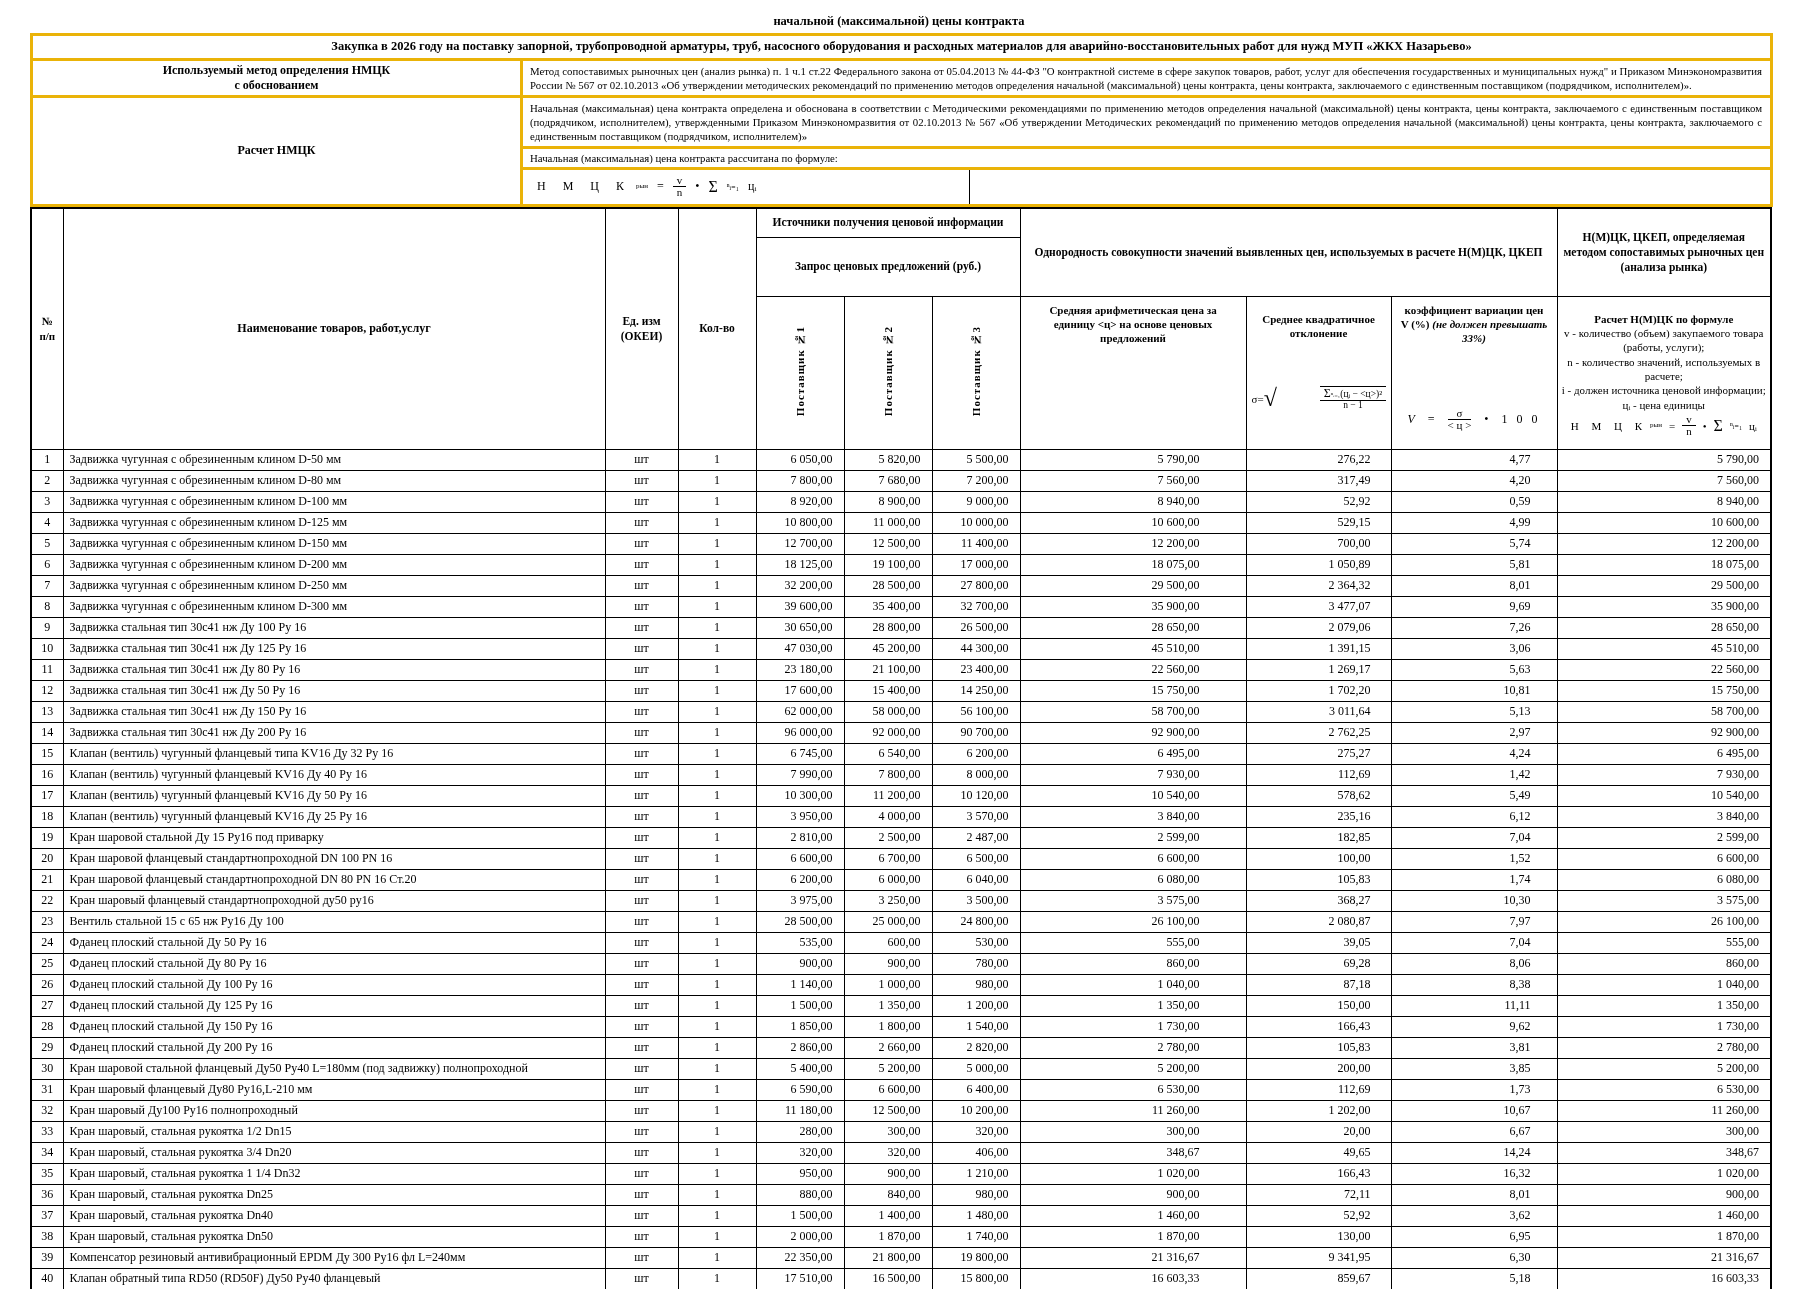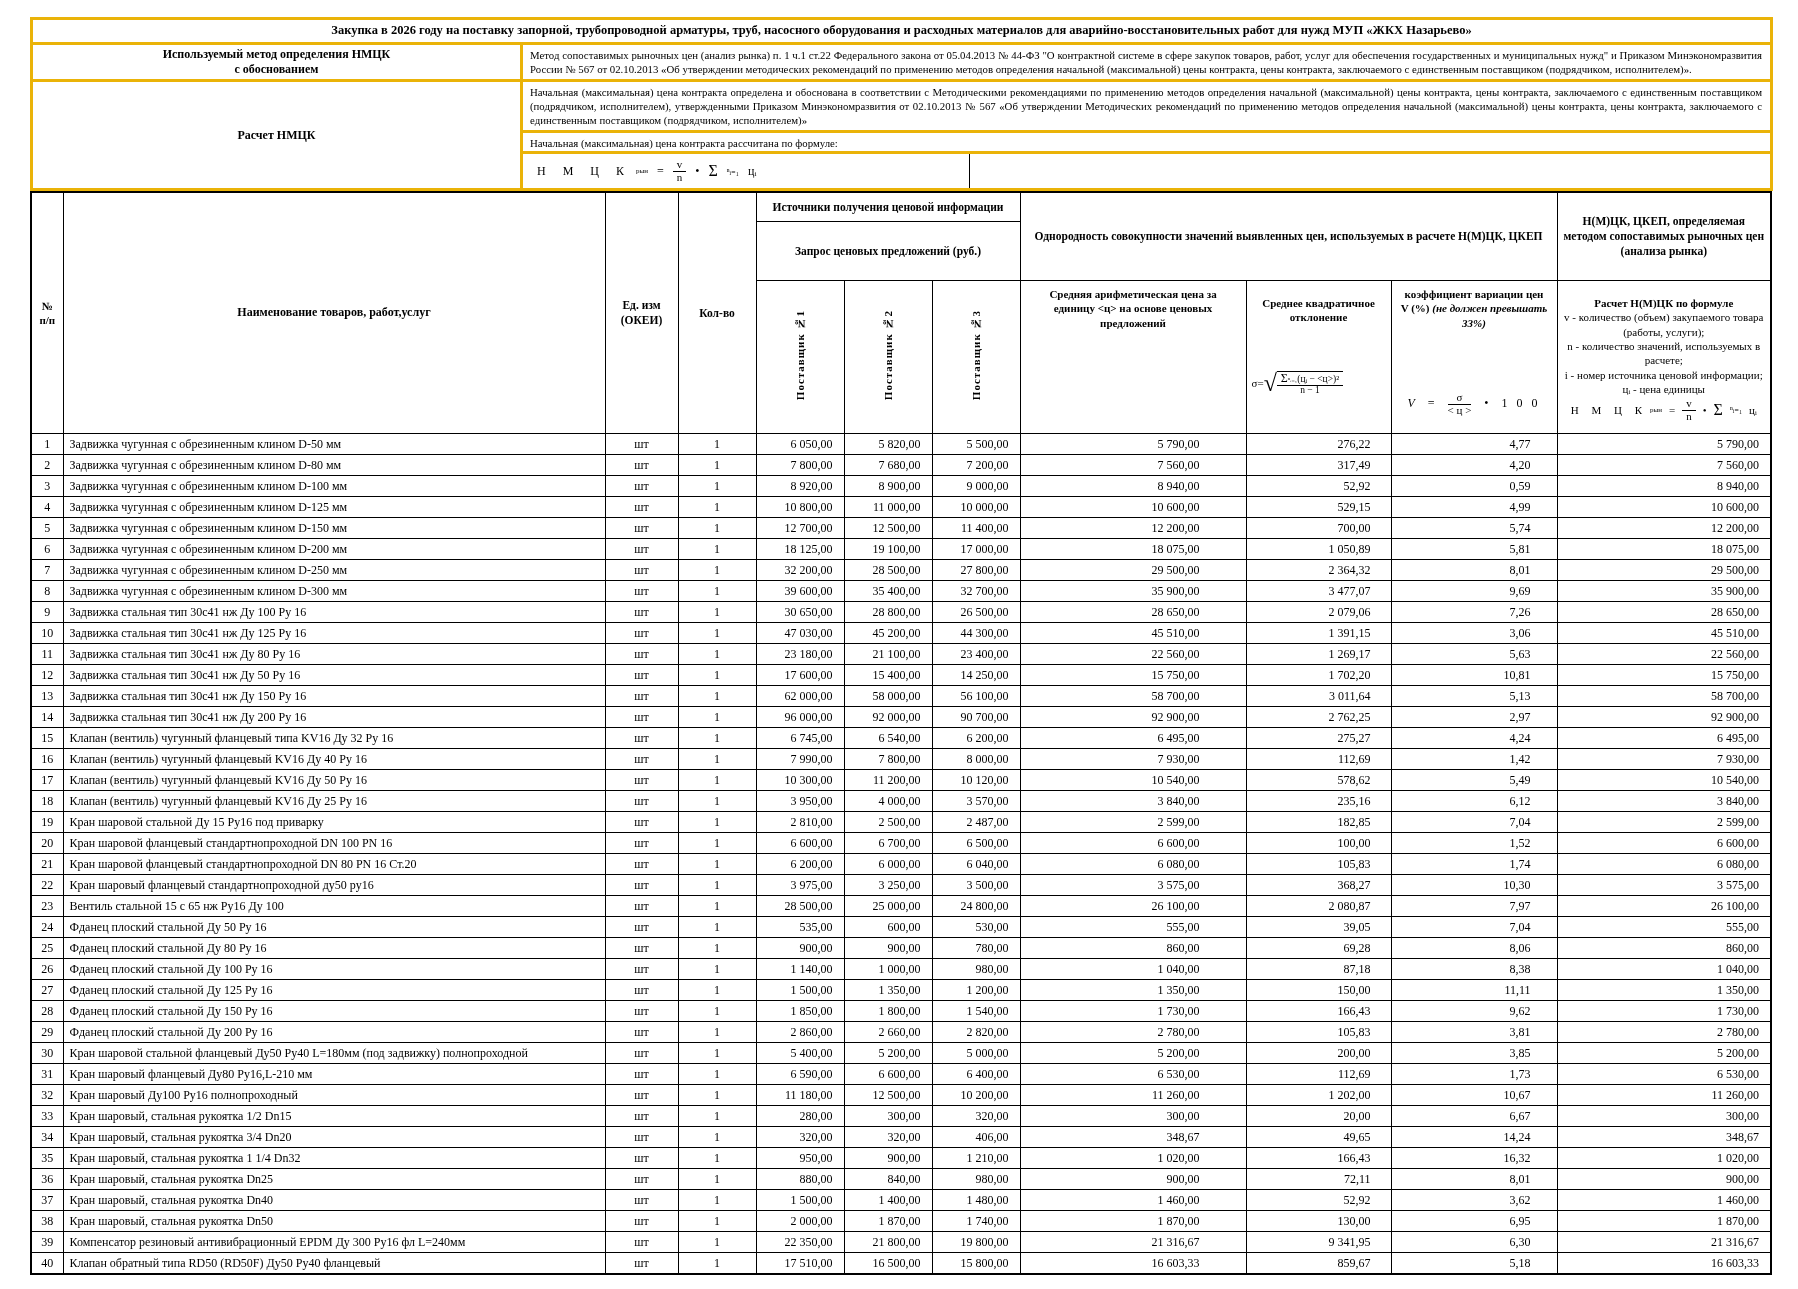--- a/index.html
+++ b/index.html
@@ -53,21 +53,21 @@
   .h2 th{height:56px;font-size:11.5px;vertical-align:middle;}
   .h3 th{height:150px;vertical-align:top;font-size:11px;}
   .h3 th.vmid{vertical-align:middle;}
   .vert{
     writing-mode:vertical-rl;transform:rotate(180deg);
     font-weight:bold;font-size:11px;letter-spacing:1px;white-space:nowrap;display:inline-block;
   }
   .hd-top{padding-top:14px;font-weight:bold;}
   .hd-note{font-style:italic;font-weight:bold;}
   .s-formula{margin-top:46px;display:flex;justify-content:flex-start;align-items:center;font-size:11px;padding-left:2px;font-weight:normal;}
-  .s-formula .frac{font-size:9.5px;}
+  .s-formula .frac{font-size:9.5px;margin-left:43px;}
   .v-formula{margin-top:62px;display:flex;align-items:center;justify-content:space-evenly;font-size:12px;font-weight:normal;font-style:italic;}
   .calc-cell{font-size:10.6px;line-height:1.35;}
   .calc-line{font-weight:normal;}
   .calc-formula{margin-top:2px;display:flex;justify-content:center;font-weight:normal;}
   .calc-formula .fml{gap:7px;font-size:11px;}
   .calc-formula .ls{letter-spacing:5px;}
 
   tbody td{font-size:12px;height:18px;padding:1px 2px;line-height:1.25;vertical-align:middle;}
   .ta-c{text-align:center;}
   .ta-l{text-align:left;padding-left:6px !important;padding-right:4px !important;}
@@ -76,20 +76,21 @@
   .pr20{padding-right:20px !important;}
   .pr25{padding-right:26px !important;}
   .pr45{padding-right:46px !important;}
 </style>
 </head>
 <body>
 
 <div class="sheet">
 
   <div class="doc-title">
+    <div class="t2">начальной (максимальной) цены контракта</div>
   </div>
 
   <table class="top-table">
     <colgroup>
         <col style="width:490px">
         <col style="width:1250px">
       </colgroup>
     <tbody>
         <tr>
       <td colspan="2" class="subject">Закупка в 2026 году на поставку запорной, трубопроводной арматуры, труб, насосного оборудования и расходных материалов для аварийно-восстановительных работ для нужд МУП «ЖКХ Назарьево»</td>
@@ -200,21 +201,21 @@
                 <span class="fden">&lt; ц &gt;</span>
               </span>
             <span style="font-style:normal;">•</span>
             <span style="font-style:normal;letter-spacing:3px;">1 0 0</span>
           </div>
         </th>
         <th class="calc-cell">
           <div class="hd-top">Расчет Н(М)ЦК по формуле</div>
           <div class="calc-line">v - количество (объем) закупаемого товара (работы, услуги);</div>
           <div class="calc-line">n - количество значений, используемых в расчете;</div>
-          <div class="calc-line">i - номер источника ценовой информации;</div>
+          <div class="calc-line">i - должен источника ценовой информации;</div>
           <div class="calc-line">цᵢ - цена единицы</div>
           <div class="calc-formula">
             <span class="fml">
               <span class="ls">Н М Ц К</span>
                 <sup>рын</sup>
               <span>=</span>
               <span class="frac">
                   <span class="fnum">v</span>
                   <span class="fden">n</span>
                 </span>

